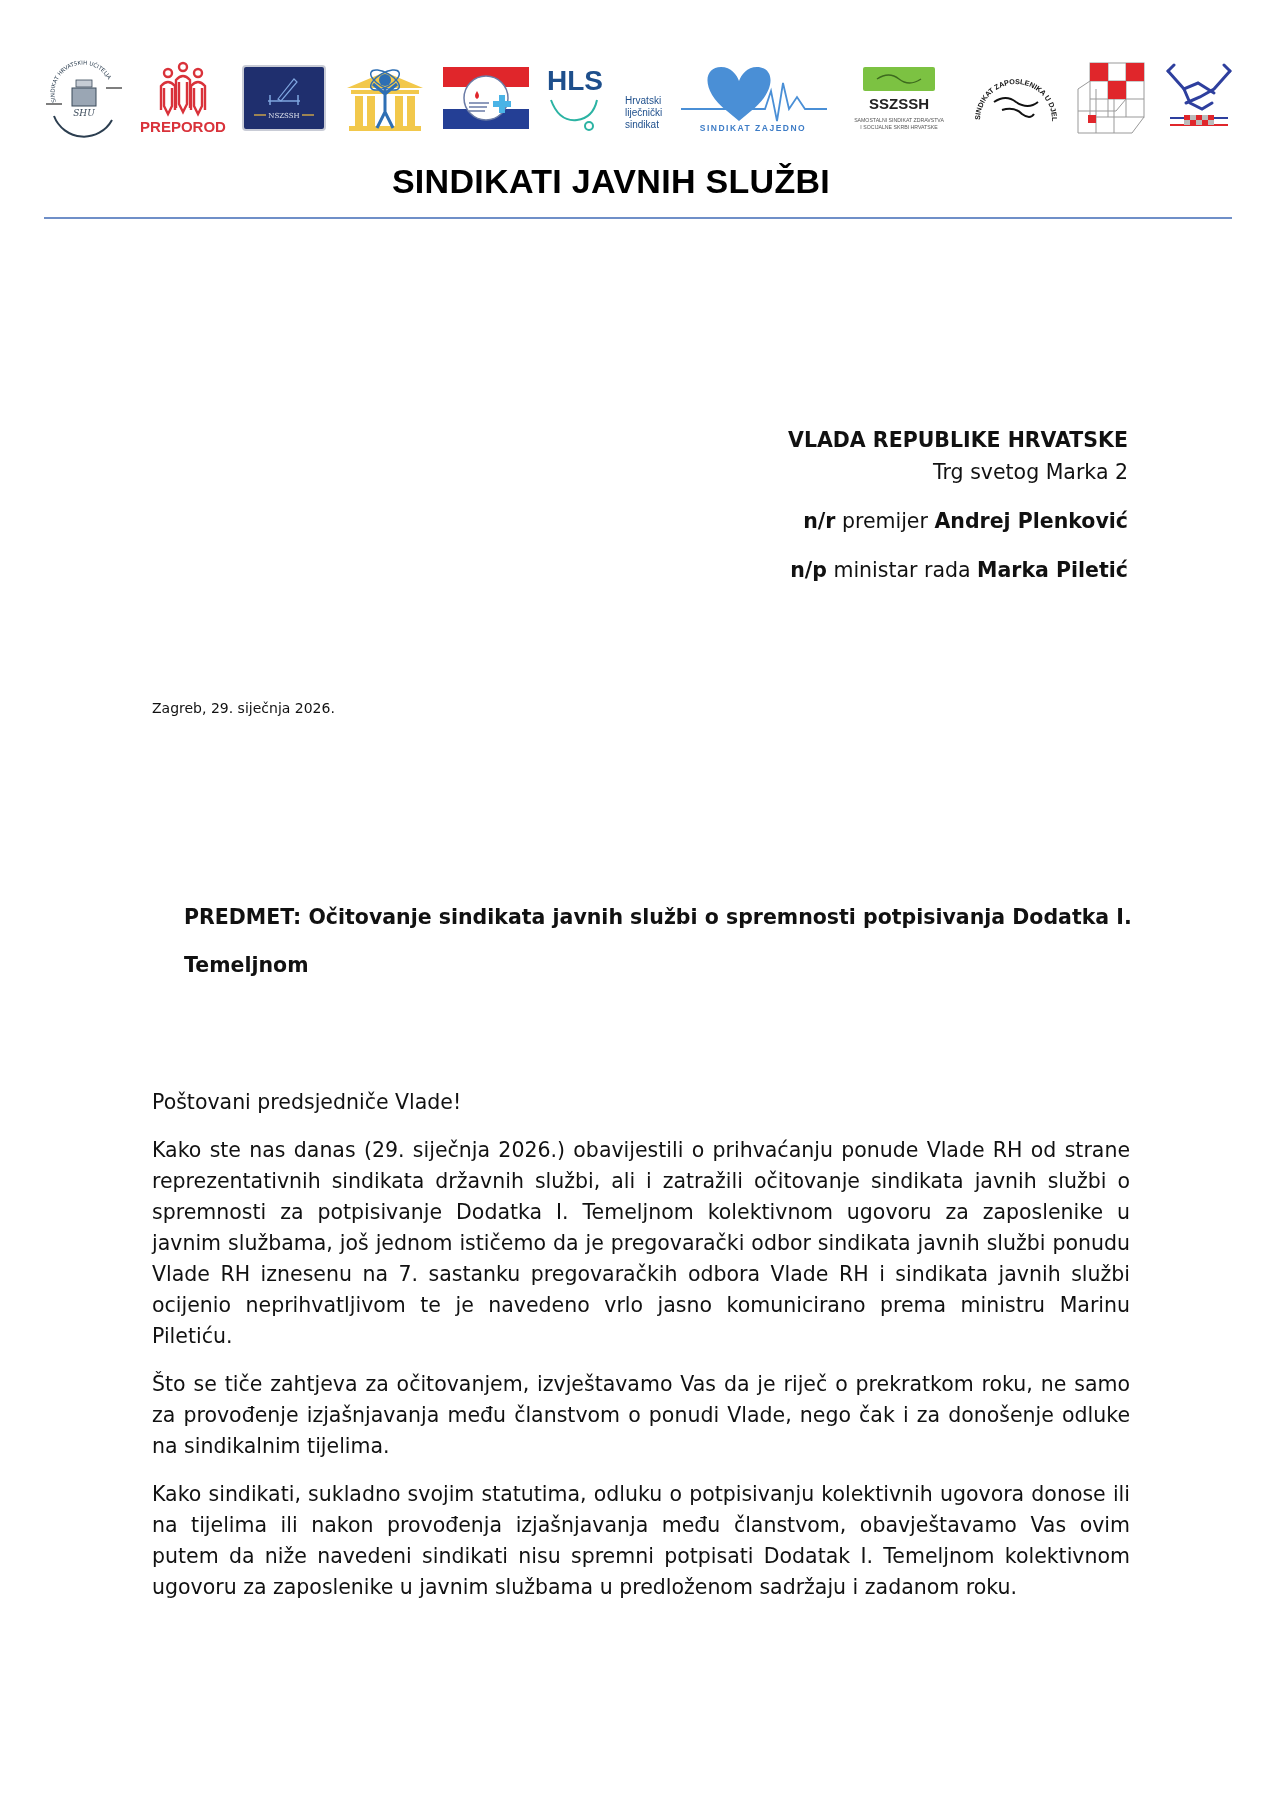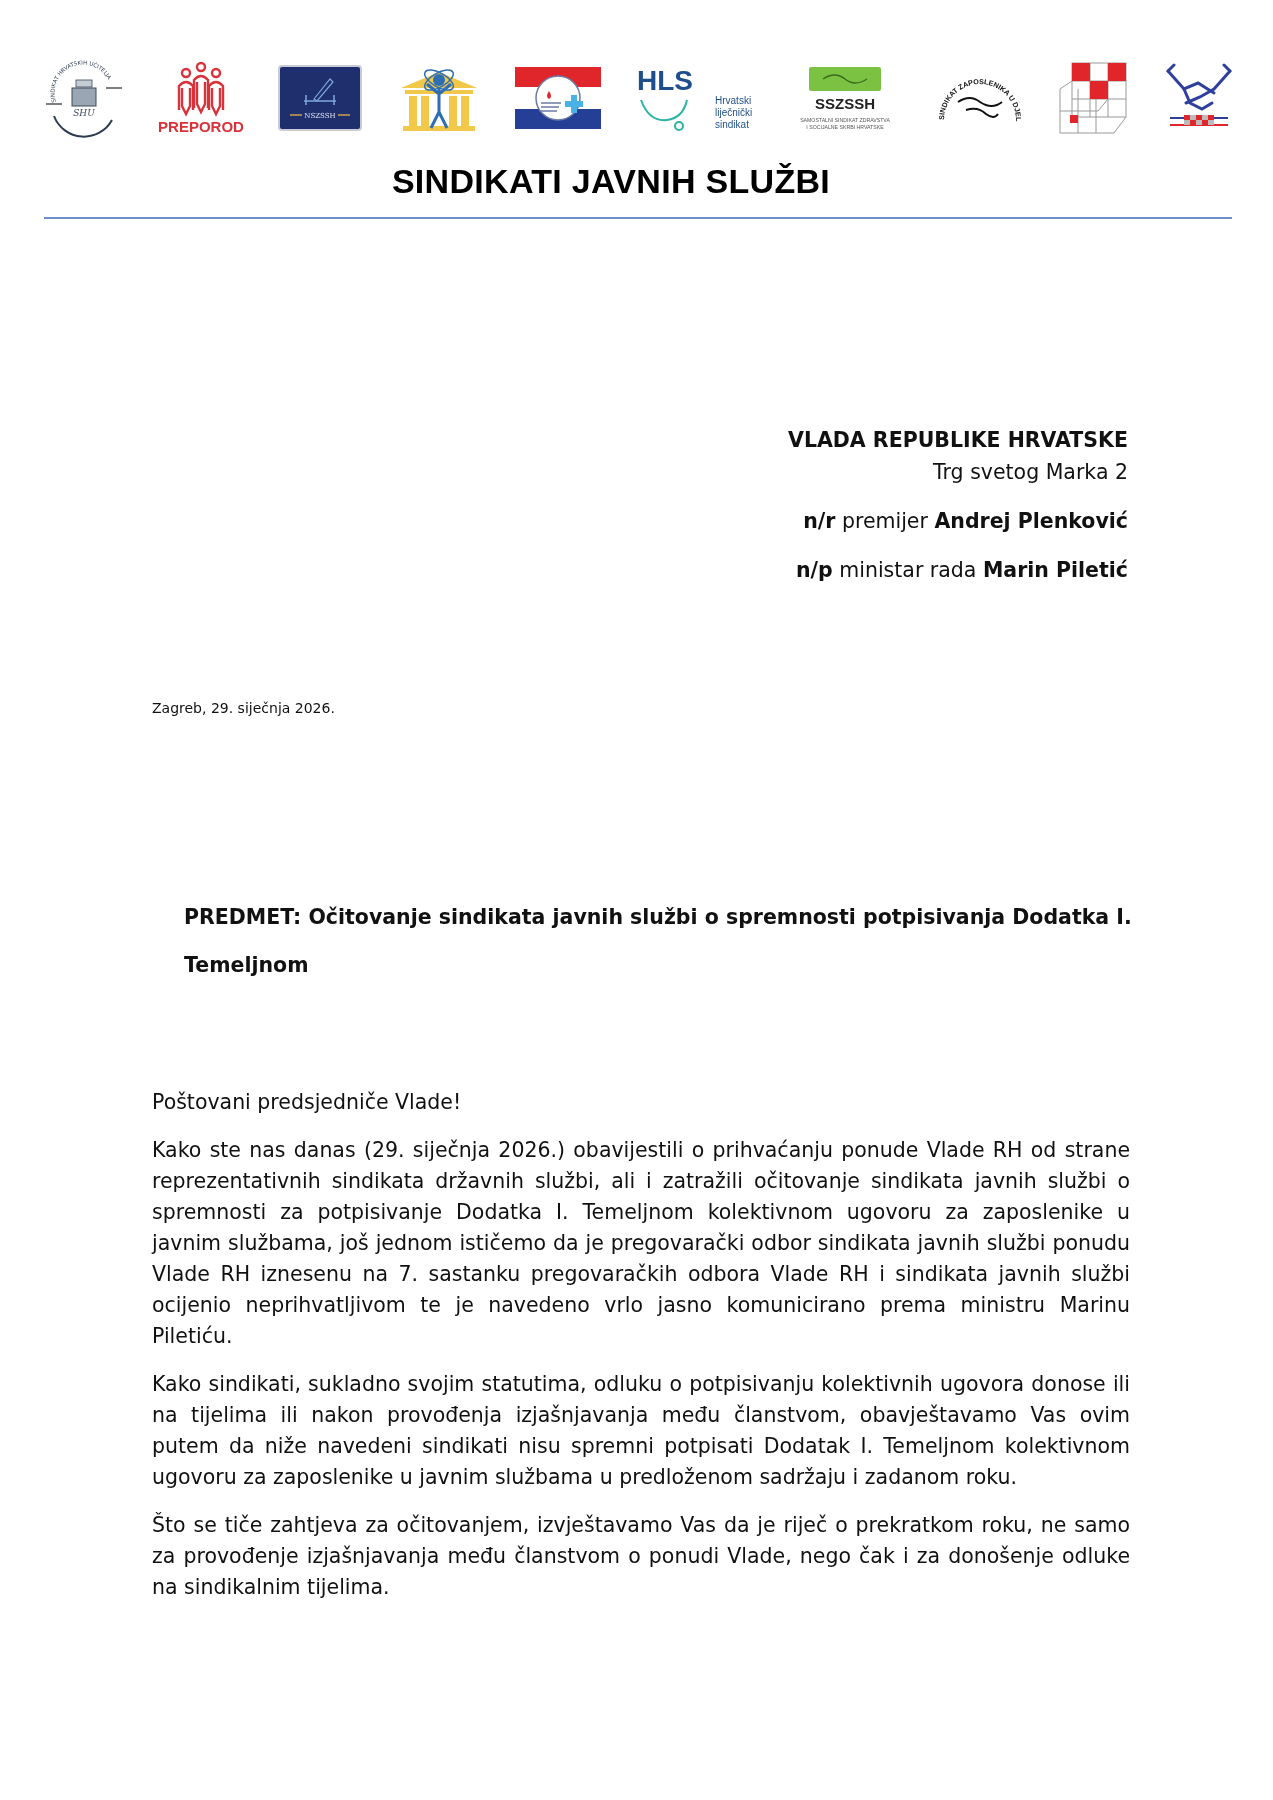--- a/index.html
+++ b/index.html
@@ -104,20 +104,27 @@
     <svg width="120" height="72" viewBox="0 0 120 72">
       <text x="2" y="28" font-size="28" font-weight="bold" fill="#1e4f8c" font-family="Liberation Sans, sans-serif">HLS</text>
       <path d="M6 38 Q14 60 32 58 Q48 56 52 38" stroke="#2bb3a3" stroke-width="2" fill="none"></path>
       <circle cx="44" cy="64" r="4" stroke="#2bb3a3" stroke-width="2" fill="none"></circle>
       <text x="80" y="42" font-size="10" fill="#1e4f8c" font-family="Liberation Sans, sans-serif">Hrvatski</text>
       <text x="80" y="54" font-size="10" fill="#1e4f8c" font-family="Liberation Sans, sans-serif">liječnički</text>
       <text x="80" y="66" font-size="10" fill="#1e4f8c" font-family="Liberation Sans, sans-serif">sindikat</text>
     </svg>
   </div>
 
+  <div class="logo">
+    <svg width="146" height="74" viewBox="0 0 146 74">
+      <path d="M46 50 C20 30 22 6 40 6 C50 6 56 14 58 20 C60 14 66 6 76 6 C94 6 96 30 70 50 L58 60 Z" fill="#4a8fd6"></path>
+      <path d="M0 48 H84 L90 30 L96 60 L102 22 L108 48 L116 36 L124 48 H146" stroke="#4a8fd6" stroke-width="1.8" fill="none"></path>
+      <text x="72" y="70" font-size="8.5" font-weight="bold" text-anchor="middle" letter-spacing="1.5" fill="#3d7cc6" font-family="Liberation Sans, sans-serif">SINDIKAT ZAJEDNO</text>
+    </svg>
+  </div>
 
   <div class="logo">
     <svg width="112" height="74" viewBox="0 0 112 74">
       <rect x="20" y="6" width="72" height="24" rx="2" fill="#7cc242"></rect>
       <path d="M34 18 Q46 10 56 18 Q66 26 78 18" stroke="#3d6a1e" stroke-width="1.4" fill="none"></path>
       <text x="56" y="48" font-size="15" font-weight="bold" text-anchor="middle" fill="#222" font-family="Liberation Sans, sans-serif">SSZSSH</text>
       <text x="56" y="61" font-size="5.2" text-anchor="middle" fill="#555" font-family="Liberation Sans, sans-serif">SAMOSTALNI SINDIKAT ZDRAVSTVA</text>
       <text x="56" y="68" font-size="5.2" text-anchor="middle" fill="#555" font-family="Liberation Sans, sans-serif">I SOCIJALNE SKRBI HRVATSKE</text>
     </svg>
   </div>
@@ -176,27 +183,27 @@
   </div>
 </div>
 
 <div class="title">SINDIKATI JAVNIH SLUŽBI</div>
 <div class="rule"></div>
 
 <div class="recipient serif-body">
   <p class="line org">VLADA REPUBLIKE HRVATSKE</p>
   <p class="line">Trg svetog Marka 2</p>
   <p class="line gap"><span class="b">n/r</span><span> premijer </span><span class="b">Andrej Plenković</span></p>
-  <p class="line gap"><span class="b">n/p</span><span> ministar rada </span><span class="b">Marin Piletić</span></p>
+  <p class="line gap"><span class="b">n/p</span><span> ministar rada </span><span class="b">Marka Piletić</span></p>
 </div>
 
 <div class="date serif-body">Zagreb, 29. siječnja 2026.</div>
 
 <div class="subject serif-body">
   <span style="display:block">PREDMET: Očitovanje sindikata javnih službi o spremnosti potpisivanja Dodatka I. Temeljnom</span>
 </div>
 
 <div class="body-text serif-body">
   <p class="salute">Poštovani predsjedniče Vlade!</p>
   <p>Kako ste nas danas (29. siječnja 2026.) obavijestili o prihvaćanju ponude Vlade RH od strane reprezentativnih sindikata državnih službi, ali i zatražili očitovanje sindikata javnih službi o spremnosti za potpisivanje Dodatka I. Temeljnom kolektivnom ugovoru za zaposlenike u javnim službama, još jednom ističemo da je pregovarački odbor sindikata javnih službi ponudu Vlade RH iznesenu na 7. sastanku pregovaračkih odbora Vlade RH i sindikata javnih službi ocijenio neprihvatljivom te je navedeno vrlo jasno komunicirano prema ministru Marinu Piletiću.</p>
+  <p>Što se tiče zahtjeva za očitovanjem, izvještavamo Vas da je riječ o prekratkom roku, ne samo za provođenje izjašnjavanja među članstvom o ponudi Vlade, nego čak i za donošenje odluke na sindikalnim tijelima.</p>
   <p>Kako sindikati, sukladno svojim statutima, odluku o potpisivanju kolektivnih ugovora donose ili na tijelima ili nakon provođenja izjašnjavanja među članstvom, obavještavamo Vas ovim putem da niže navedeni sindikati nisu spremni potpisati Dodatak I. Temeljnom kolektivnom ugovoru za zaposlenike u javnim službama u predloženom sadržaju i zadanom roku.</p>
-  <p>Što se tiče zahtjeva za očitovanjem, izvještavamo Vas da je riječ o prekratkom roku, ne samo za provođenje izjašnjavanja među članstvom o ponudi Vlade, nego čak i za donošenje odluke na sindikalnim tijelima.</p>
 </div>
 
 </body></html>

